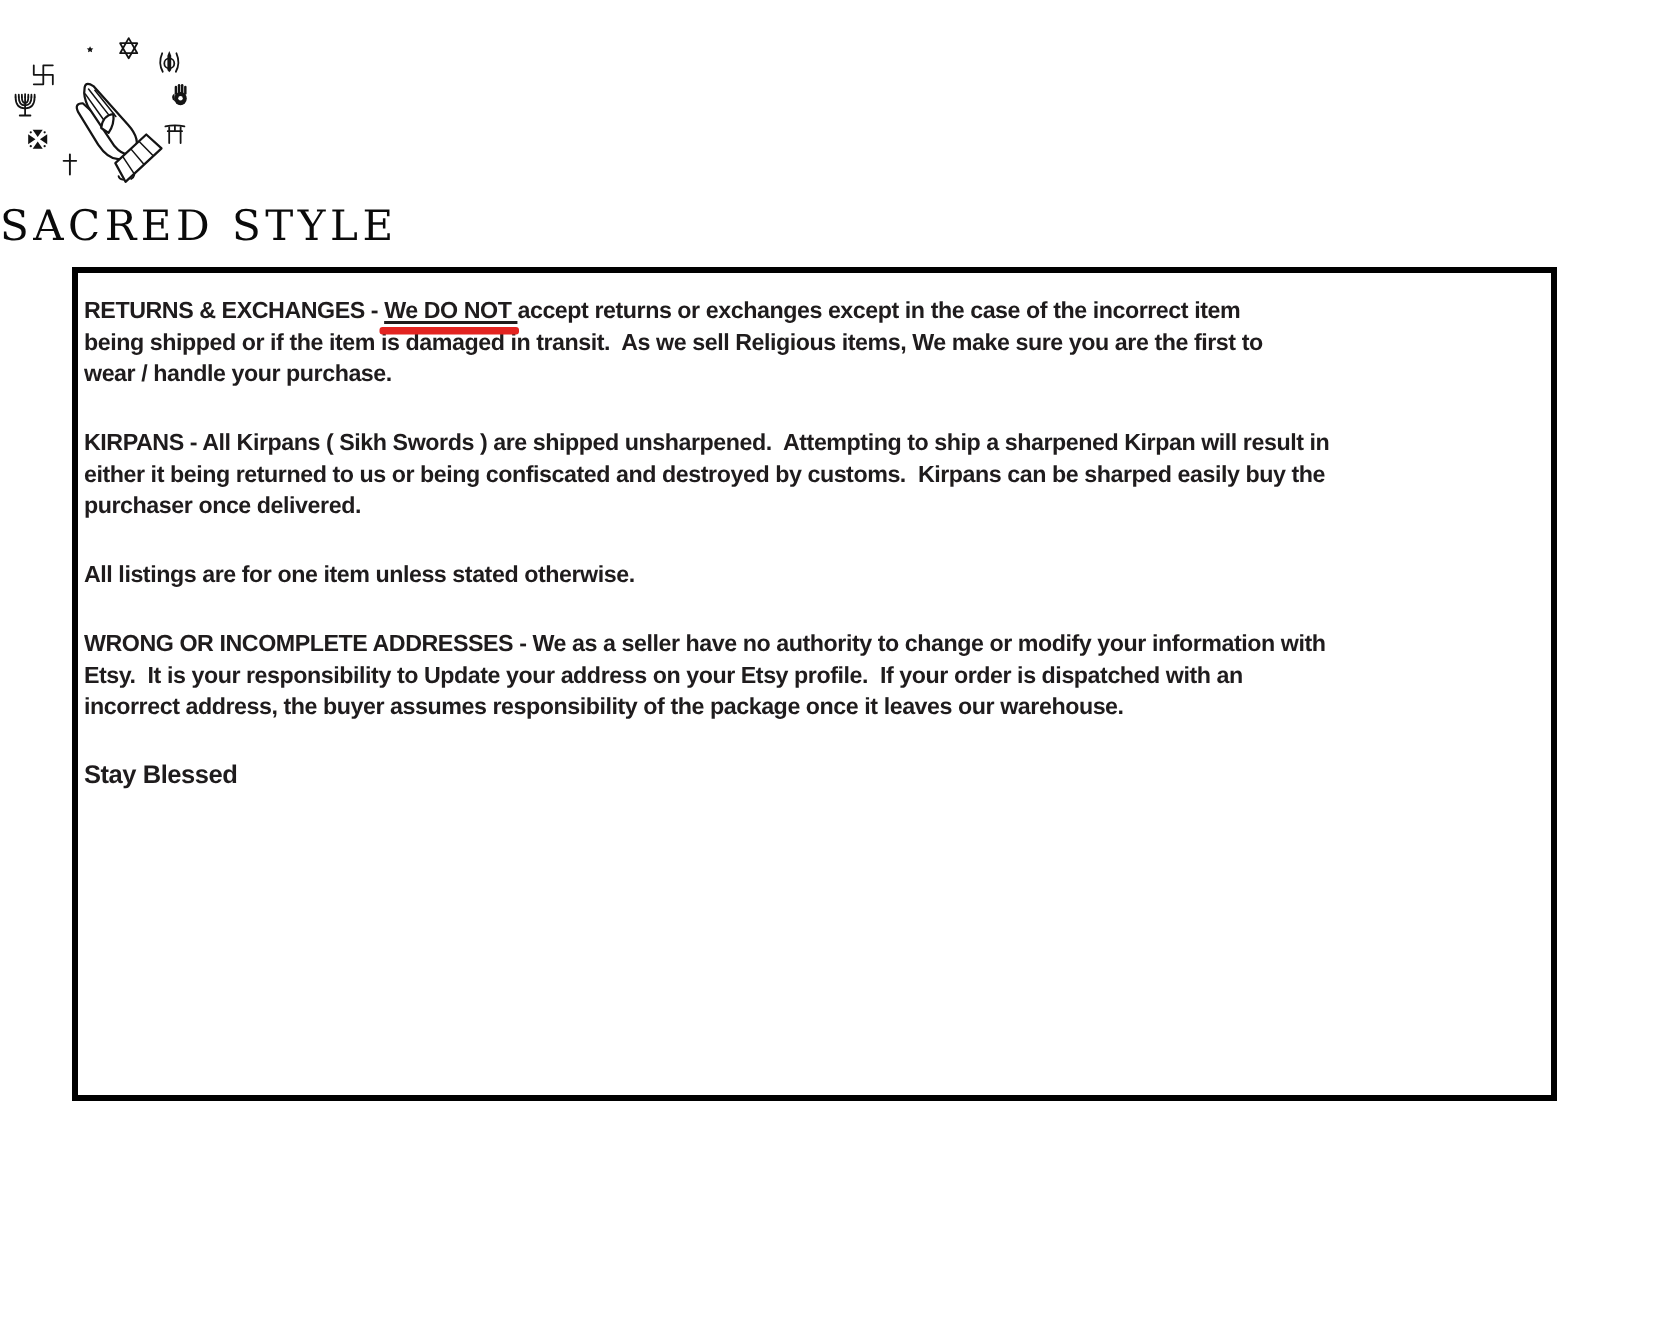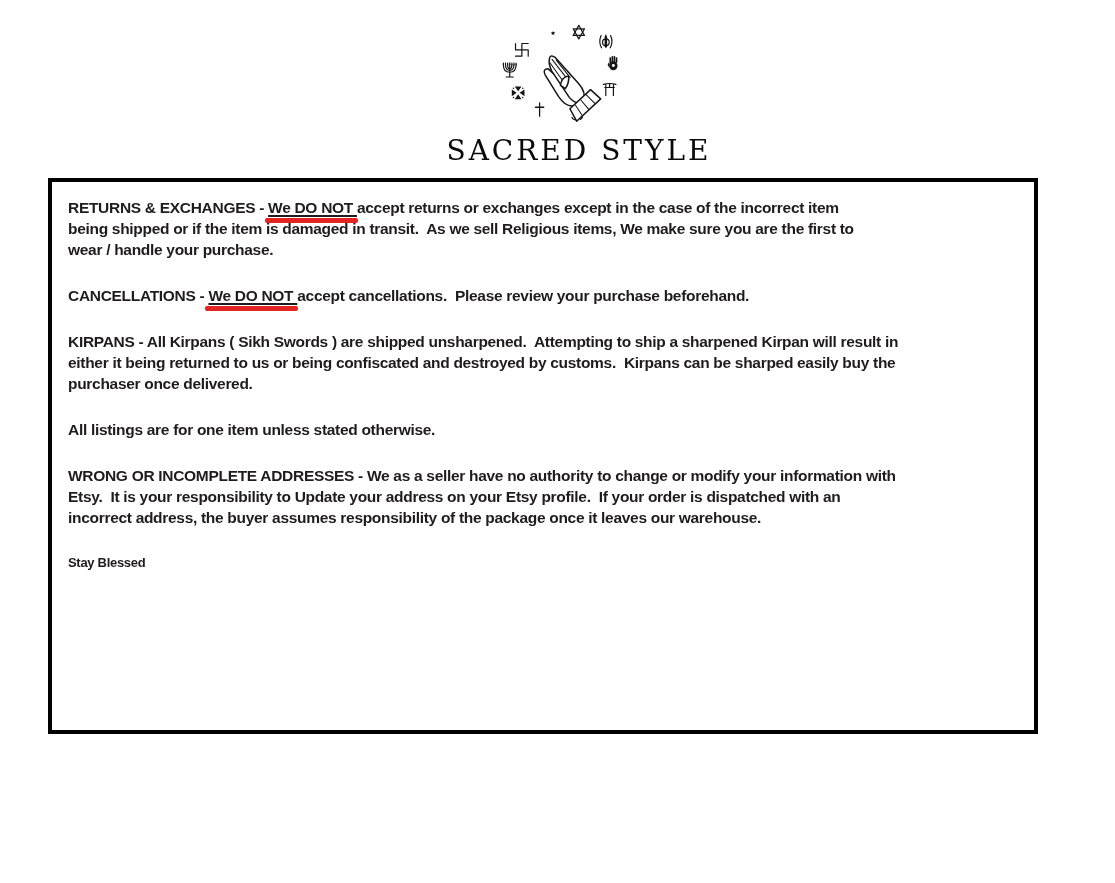--- a/index.html
+++ b/index.html
@@ -13,51 +13,51 @@
     position:relative;
     width:1115px;height:883px;
     background:#ffffff;
     overflow:hidden;
     font-family:"Liberation Sans", sans-serif;
   }
   
   .logo{
     position:absolute;
     top:20px;left:0;right:0;
-    display:flex;flex-direction:column;align-items:center;padding-left:43px;
+    display:flex;flex-direction:column;
   }
   .logo-art{width:178px;height:112px;display:block;margin-left:-6px;}
   .brand{
     margin-top:2px;
     font-family:"DejaVu Serif","Liberation Serif",serif;
     font-size:28px;
     letter-spacing:3px;
     color:#0a0a0a;
     white-space:nowrap;
   }
   
   .policy-box{
     position:absolute;
     left:48px;top:178px;
     width:990px;height:556px;
     border:4px solid var(--border);
     background:#ffffff;
-    padding:15px 16px 0 16px;
+    padding:15px 16px 0 4px;
   }
   .policy-box p{
     margin:0 0 25px 0;
     font-size:15.5px;
     line-height:21px;
     font-weight:bold;
     letter-spacing:-0.3px;
     color:var(--ink);
     white-space:pre-wrap;
   }
   .policy-box p.signoff{
-    font-size:13px;
+    font-size:17px;
     line-height:24px;
     margin-top:-2px;
   }
   .dn{
     text-decoration:underline;
     text-underline-offset:2px;
     text-decoration-thickness:1.5px;
     position:relative;
   }
   .dn::after{
@@ -165,21 +165,20 @@
 
     <div class="brand">SACRED STYLE</div>
   </div>
 
   <div class="policy-box">
 
     <p><span>RETURNS &amp; EXCHANGES - </span><span class="dn">We DO NOT </span><span>accept returns or exchanges except in the case of the incorrect item
 being shipped or if the item is damaged in transit.  As we sell Religious items, We make sure you are the first to
 wear / handle your purchase.</span></p>
 
-    <p><span>CANCELLATIONS - </span><span class="dn">We DO NOT </span><span>accept cancellations.  Please review your purchase beforehand.</span></p>
 
 
 
     <p>KIRPANS - All Kirpans ( Sikh Swords ) are shipped unsharpened.  Attempting to ship a sharpened Kirpan will result in
 either it being returned to us or being confiscated and destroyed by customs.  Kirpans can be sharped easily buy the
 purchaser once delivered.</p>
 
     <p>All listings are for one item unless stated otherwise.</p>
 
     <p>WRONG OR INCOMPLETE ADDRESSES - We as a seller have no authority to change or modify your information with

